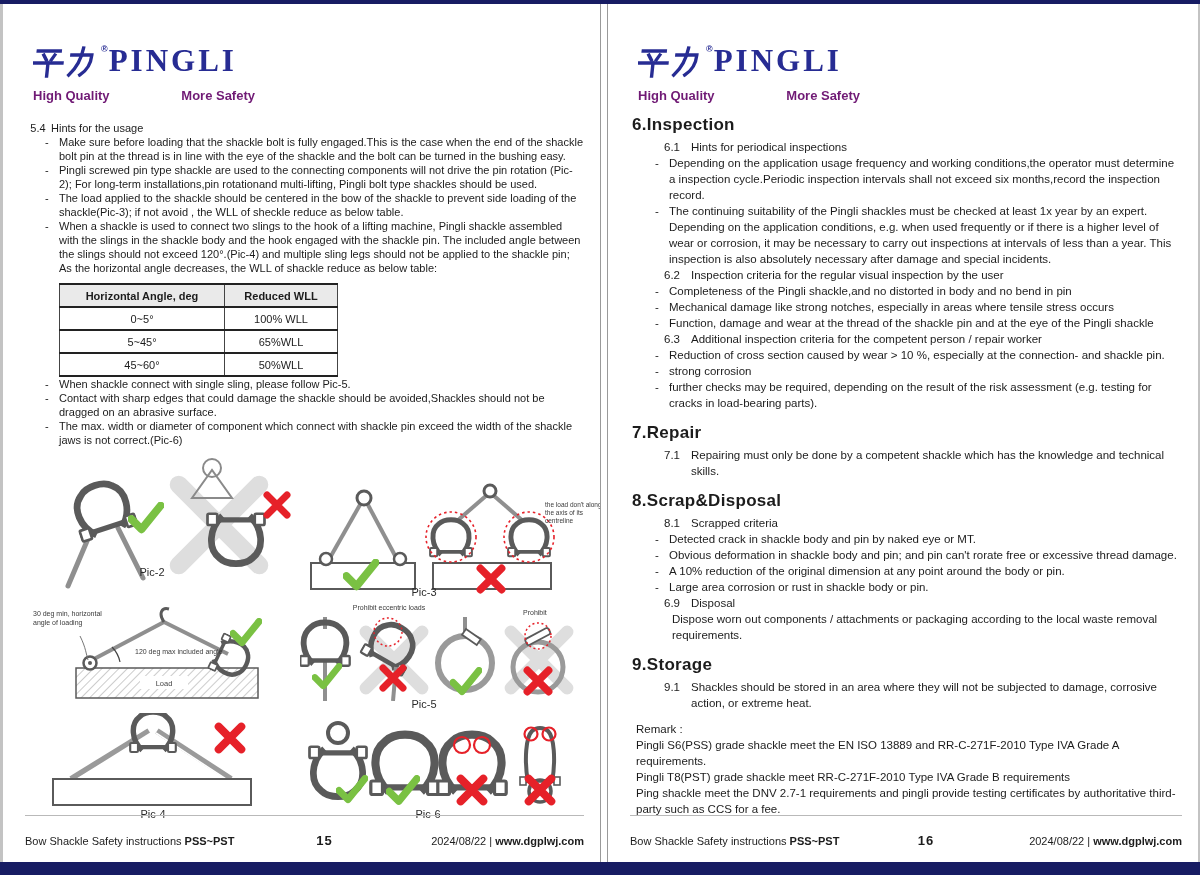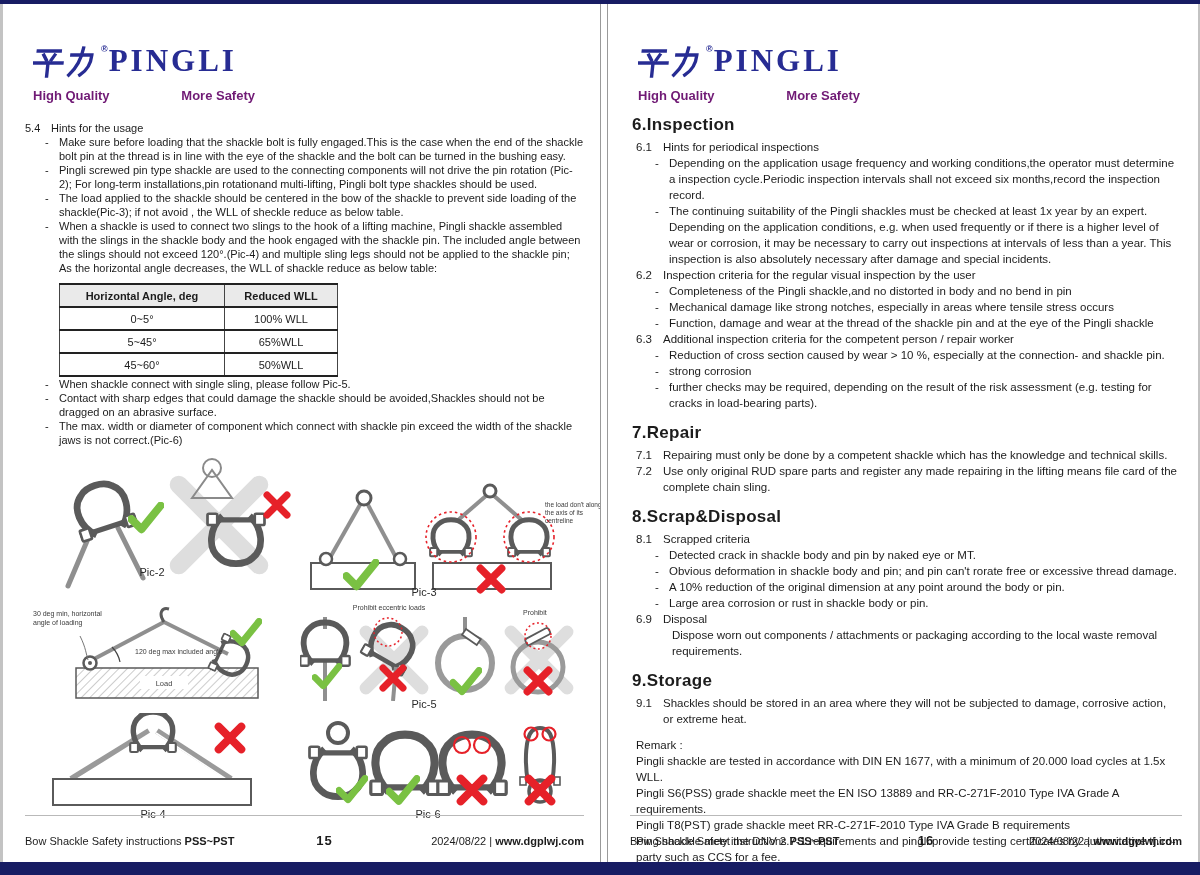--- a/index.html
+++ b/index.html
@@ -23,21 +23,21 @@
   .logo-cjk{display:inline-block;}
   .logo-reg{font-size:9px;color:#272c93;font-weight:bold;margin:0 1px 0 2px;line-height:10px;}
   .logo-name{font-family:"Liberation Serif","DejaVu Serif",serif;font-weight:bold;font-size:31px;
     letter-spacing:3px;color:#272c93;line-height:34px;}
   .logo-tag{display:flex;justify-content:space-between;width:222px;margin-top:4px;
     color:#701a75;font-size:13px;font-weight:bold;}
 
   
   .lp-body{padding:0 16px 0 22px;font-size:11px;line-height:14px;}
   .sec54{display:flex;margin-top:18px;}
-  .sec54 .num{width:26px;flex-shrink:0;}
+  .sec54 .num{width:26px;flex-shrink:0;text-align:center;}
   .blist{margin-top:0;}
   .b{display:flex;}
   .b .dash{width:14px;flex-shrink:0;text-align:left;}
   .b .dash::before{content:"-";}
   .lp .b{margin-left:20px;}
   .btext{flex:1;}
 
   table.wll{border-collapse:collapse;margin:8px 0 0 34px;font-size:11px;}
   table.wll th,table.wll td{border:1px solid #444;text-align:center;padding:2px 8px;height:17px;}
   table.wll th{background:#eaeaea;font-weight:bold;border-top:2px solid #222;border-bottom:2px solid #222;}
@@ -55,21 +55,21 @@
   .footer{position:absolute;left:22px;right:16px;bottom:14px;border-top:1px solid #b9b9b9;
     padding-top:17px;display:flex;align-items:baseline;font-size:11px;}
   .footer .f-left{width:255px;}
   .footer .f-page{flex:1;text-align:center;font-weight:bold;font-size:13px;letter-spacing:1px;}
   .footer .f-right{width:215px;text-align:right;}
   .footer b{font-weight:bold;}
 
   
   .rp-body{padding:0 20px 0 28px;font-size:11.5px;line-height:16px;}
   .sec-h{font-size:17px;font-weight:bold;letter-spacing:0.3px;margin:14px 0 6px -4px;}
-  .item{display:flex;}
+  .item{display:flex;margin-left:28px;}
   .item .num{width:27px;flex-shrink:0;}
   .itext{flex:1;}
   .rp .b{margin-left:19px;}
   .sub-text{margin-left:36px;}
   .remark{margin-top:10px;}
 
   svg{display:block;}
 </style>
 </head>
 <body>
@@ -417,24 +417,20 @@
     <div class="b">
         <span class="dash"></span>
         <span class="btext">further checks may be required, depending on the result of the risk assessment (e.g. testing for cracks in load-bearing parts).</span>
       </div>
 
     <div class="sec-h">7.Repair</div>
     <div class="item">
       <span class="num">7.1</span>
       <span class="itext">Repairing must only be done by a competent shackle which has the knowledge and technical skills.</span>
     </div>
-    <div class="item">
-      <span class="num">7.2</span>
-      <span class="itext">Use only original RUD spare parts and register any made repairing in the lifting means file card of the complete chain sling.</span>
-    </div>
 
     <div class="sec-h">8.Scrap&amp;Disposal</div>
     <div class="item">
       <span class="num">8.1</span>
       <span class="itext">Scrapped criteria</span>
     </div>
     <div class="b">
         <span class="dash"></span>
         <span class="btext">Detected crack in shackle body and pin by naked eye or MT.</span>
       </div>
@@ -457,21 +453,20 @@
     <div class="sub-text">Dispose worn out components / attachments or packaging according to the local waste removal requirements.</div>
 
     <div class="sec-h">9.Storage</div>
     <div class="item">
       <span class="num">9.1</span>
       <span class="itext">Shackles should be stored in an area where they will not be subjected to damage, corrosive action, or extreme heat.</span>
     </div>
 
     <div class="remark">
       <div>Remark :</div>
-      <div>Pingli shackle are tested in accordance with DIN EN 1677, with a minimum of 20.000 load cycles at 1.5x WLL.</div>
       <div>Pingli S6(PSS) grade shackle meet  the  EN ISO 13889 and RR-C-271F-2010 Type IVA Grade A  requirements.</div>
       <div>Pingli T8(PST) grade shackle meet RR-C-271F-2010 Type IVA Grade B requirements</div>
       <div>Ping shackle meet  the DNV 2.7-1 requirements and  pingli provide testing certificates by authoritative third-party  such as CCS  for a fee.</div>
     </div>
   </div>
 
   <div class="footer">
     <span class="f-left">
       <span>Bow Shackle Safety instructions</span>
       <b>PSS~PST</b>

